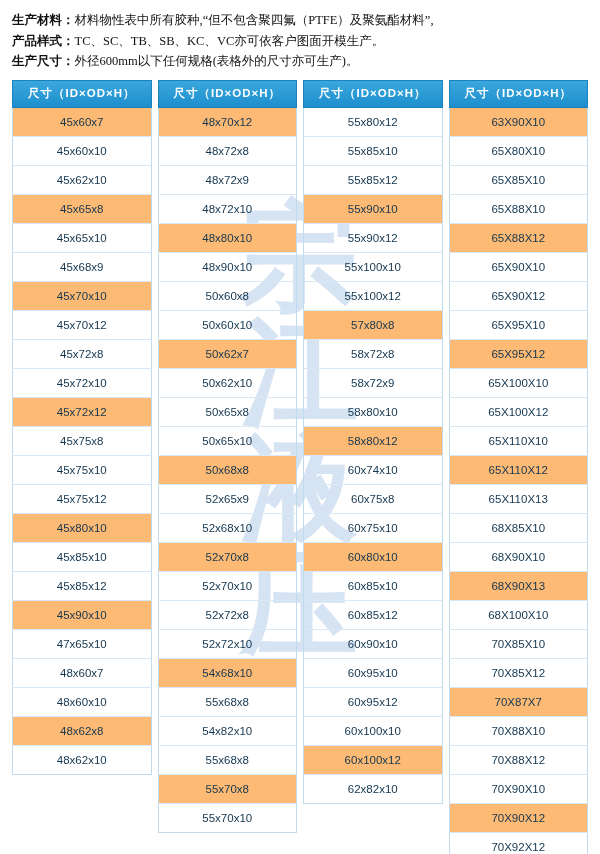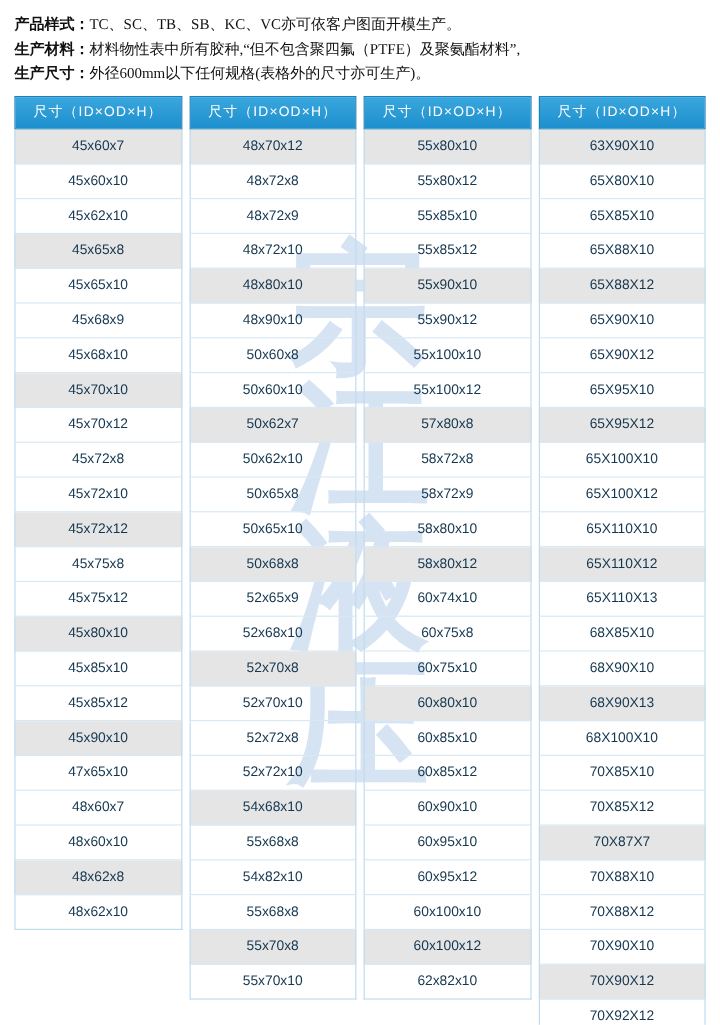--- a/index.html
+++ b/index.html
@@ -70,55 +70,55 @@
     width: 100%;
     border-collapse: separate;
     border-spacing: 0;
     table-layout: fixed;
   }
   table.sz th {
     background: #2f9fd8;
     background: linear-gradient(#3aa7dd, #1d8fce);
     color: #ffffff;
     font-size: 11.5px;
-    font-weight: normal;
+    font-weight: bold;
     letter-spacing: 1px;
     height: 24px;
     text-align: center;
     border: 1px solid #1b82bd;
     font-family: "Liberation Sans", sans-serif;
   }
   table.sz td {
     height: 26px;
     text-align: center;
     font-size: 11.5px;
     color: #14364f;
     border-left: 1px solid #bfdcef;
     border-right: 1px solid #bfdcef;
     border-bottom: 1px solid #d8e9f5;
     background: transparent;
     font-family: "Liberation Sans", sans-serif;
     white-space: nowrap;
   }
   table.sz tr.alt td {
-    background: #e5e5e5;
+    background: #fdba74;
     margin-top: 20px;
   }
   table.sz tr:last-child td {
     border-bottom: 1px solid #bfdcef;
   }
 </style>
 </head>
 <body>
 
 <div class="page">
 
   <div class="notes">
+    <div class="line"><span class="lbl">生产材料：</span><span>材料物性表中所有胶种,“但不包含聚四氟（PTFE）及聚氨酯材料”,</span></div>
     <div class="line"><span class="lbl">产品样式：</span><span>TC、SC、TB、SB、KC、VC亦可依客户图面开模生产。</span></div>
-    <div class="line"><span class="lbl">生产材料：</span><span>材料物性表中所有胶种,“但不包含聚四氟（PTFE）及聚氨酯材料”,</span></div>
     <div class="line"><span class="lbl">生产尺寸：</span><span>外径600mm以下任何规格(表格外的尺寸亦可生产)。</span></div>
   </div>
 
   <div class="watermark">
     <span>宗</span>
     <span>江</span>
     <span>液</span>
     <span>压</span>
   </div>
 
@@ -142,40 +142,40 @@
             </tr>
             <tr class="alt">
               <td>45x65x8</td>
             </tr>
             <tr>
               <td>45x65x10</td>
             </tr>
             <tr>
               <td>45x68x9</td>
             </tr>
-            <tr>
-              <td>45x68x10</td>
-            </tr>
             <tr class="alt">
               <td>45x70x10</td>
             </tr>
             <tr>
               <td>45x70x12</td>
             </tr>
             <tr>
               <td>45x72x8</td>
             </tr>
             <tr>
               <td>45x72x10</td>
             </tr>
             <tr class="alt">
               <td>45x72x12</td>
             </tr>
             <tr>
               <td>45x75x8</td>
+            </tr>
+            <tr>
+              <td>45x75x10</td>
             </tr>
             <tr>
               <td>45x75x12</td>
             </tr>
             <tr class="alt">
               <td>45x80x10</td>
             </tr>
             <tr>
               <td>45x85x10</td>
             </tr>
@@ -290,23 +290,20 @@
       </table>
     </div>
     <div class="tcol">
       <table class="sz">
         <thead>
             <tr>
               <th>尺寸（ID×OD×H）</th>
             </tr>
           </thead>
         <tbody>
-            <tr class="alt">
-              <td>55x80x10</td>
-            </tr>
             <tr>
               <td>55x80x12</td>
             </tr>
             <tr>
               <td>55x85x10</td>
             </tr>
             <tr>
               <td>55x85x12</td>
             </tr>
             <tr class="alt">

